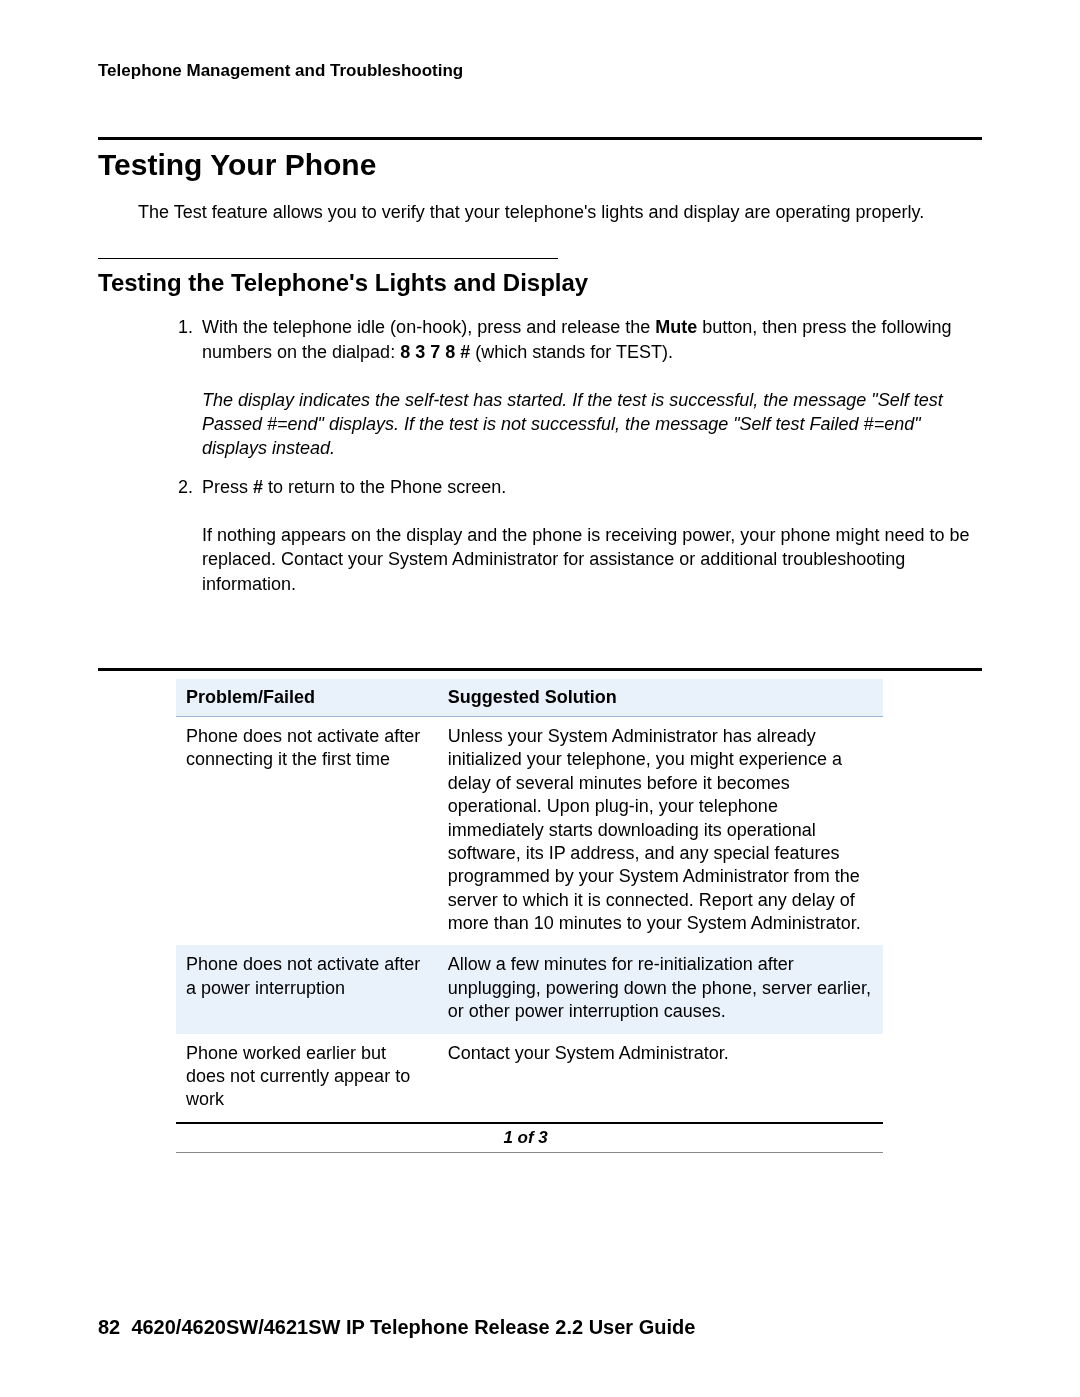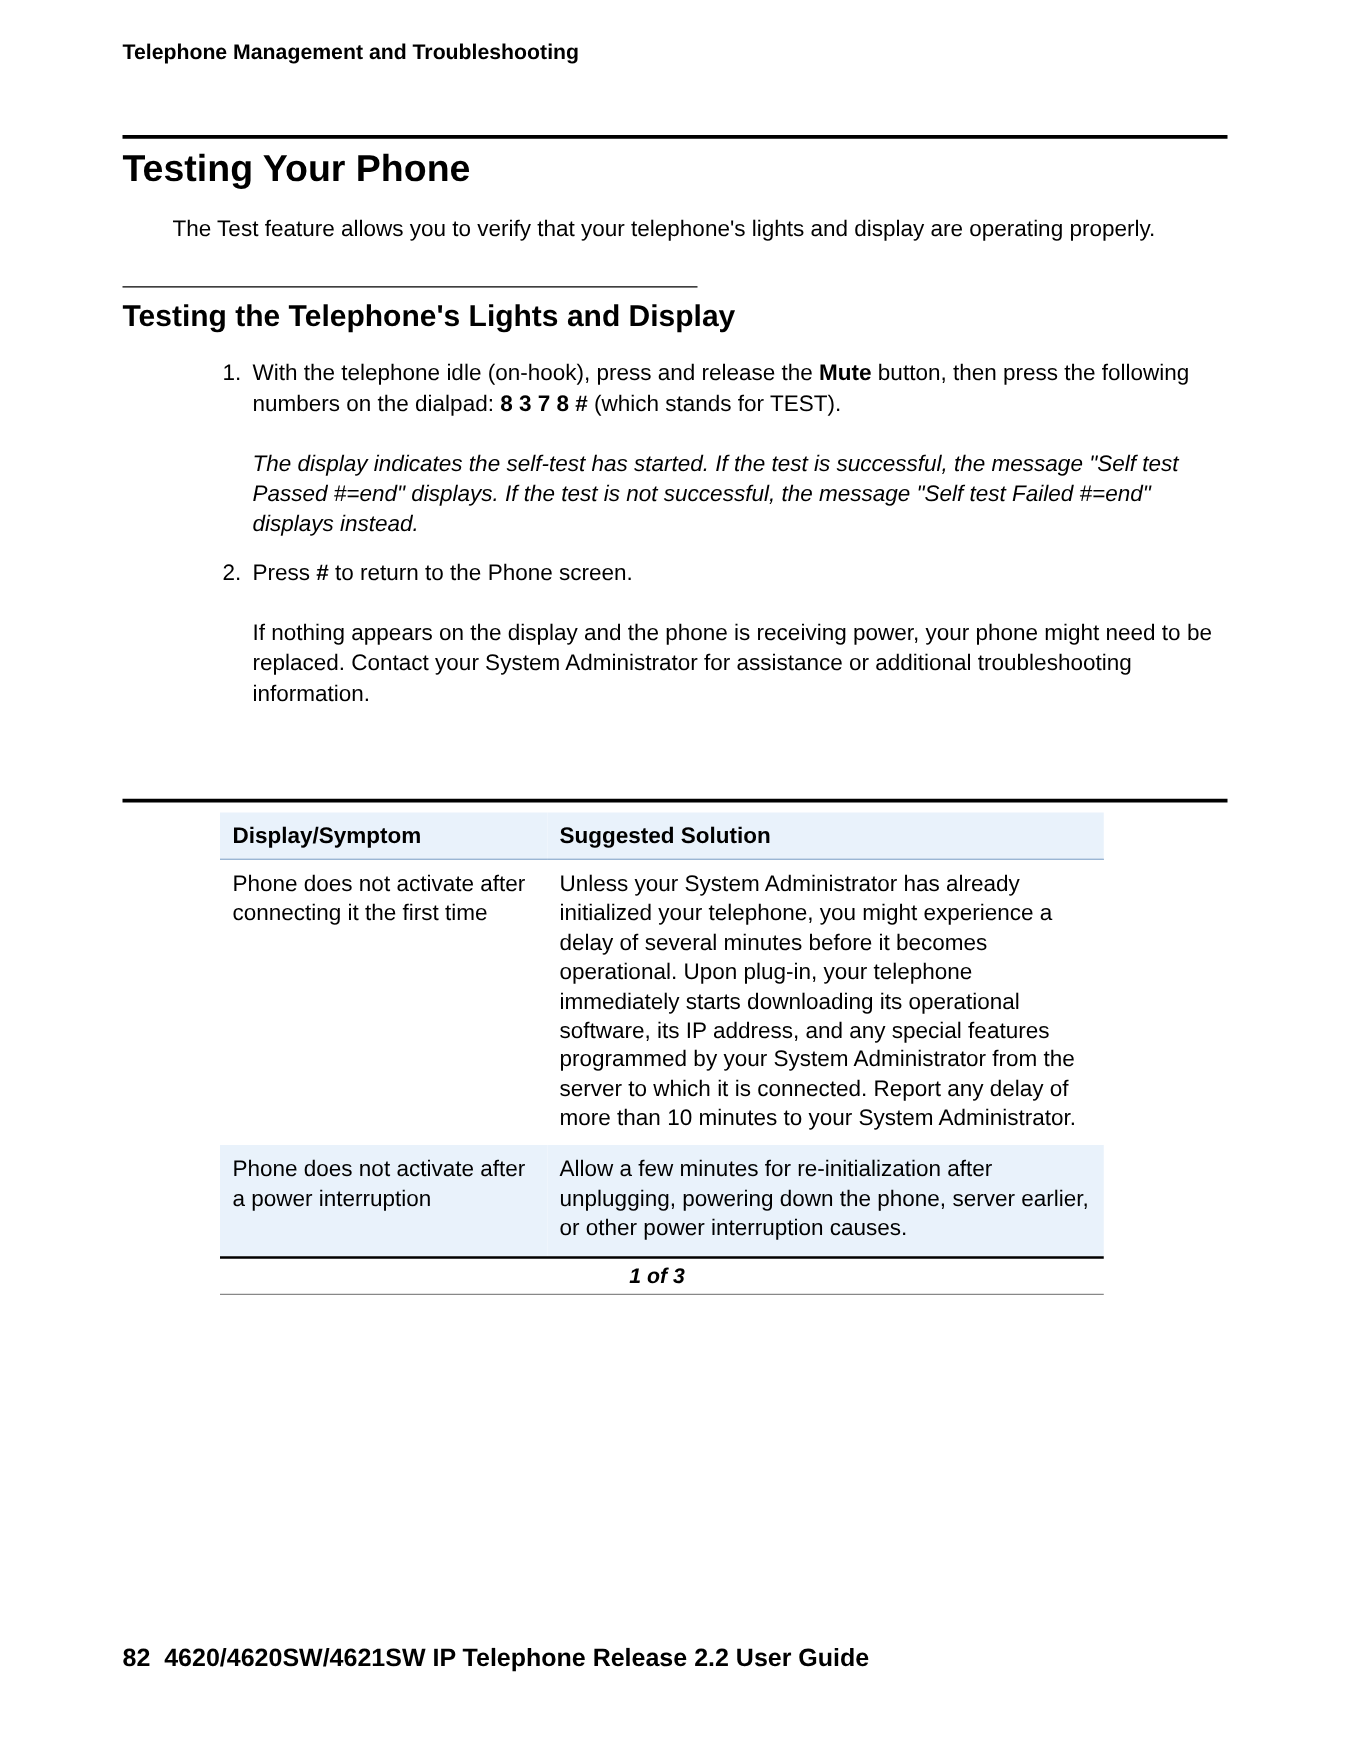--- a/index.html
+++ b/index.html
@@ -7,21 +7,21 @@
     padding: 0;
     background: #fff;
     font-family: Arial, Helvetica, sans-serif;
     color: #000;
     width: 1080px;
     height: 1397px;
     box-sizing: border-box;
     position: relative;
   }
   .page {
-    padding: 32px 98px 60px 98px;
+    padding: 61px 98px 60px 98px;
   }
   .running-header {
     font-size: 17px;
     font-weight: bold;
     margin-bottom: 56px;
   }
   .rule-thick {
     border: none;
     border-top: 3px solid #000;
     margin: 0 0 8px 0;
@@ -141,32 +141,36 @@
 
   <hr class="rule-thick">
 
   <table class="trouble">
     <colgroup>
       <col class="col-problem">
       <col class="col-solution">
     </colgroup>
     <thead>
       <tr>
-        <th>Display/Symptom</th>
+        <th>Problem/Failed</th>
         <th>Suggested Solution</th>
       </tr>
     </thead>
     <tbody>
       <tr>
         <td>Phone does not activate after connecting it the first time</td>
         <td>Unless your System Administrator has already initialized your telephone, you might experience a delay of several minutes before it becomes operational. Upon plug-in, your telephone immediately starts downloading its operational software, its IP address, and any special features programmed by your System Administrator from the server to which it is connected. Report any delay of more than 10 minutes to your System Administrator.</td>
       </tr>
       <tr class="alt">
         <td>Phone does not activate after a power interruption</td>
         <td>Allow a few minutes for re-initialization after unplugging, powering down the phone, server earlier, or other power interruption causes.</td>
+      </tr>
+      <tr>
+        <td>Phone worked earlier but does not currently appear to work</td>
+        <td>Contact your System Administrator.</td>
       </tr>
     </tbody>
   </table>
   <div class="table-wrap">
     <div class="table-footer">1 of 3</div>
   </div>
 
 </div>
 
 <div class="page-footer">

